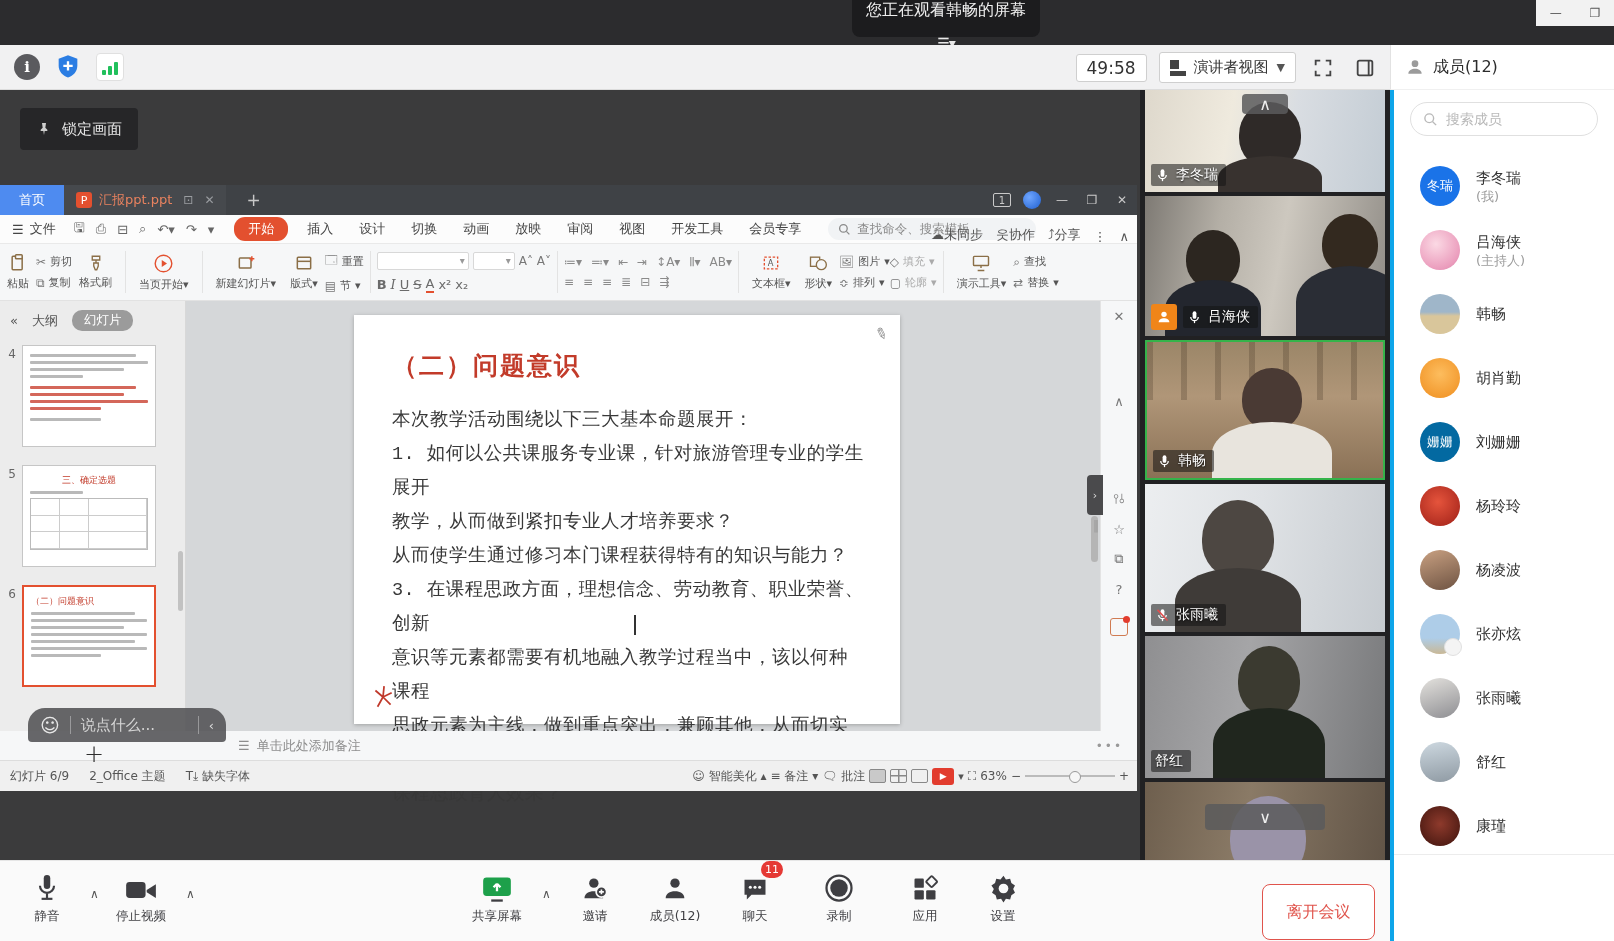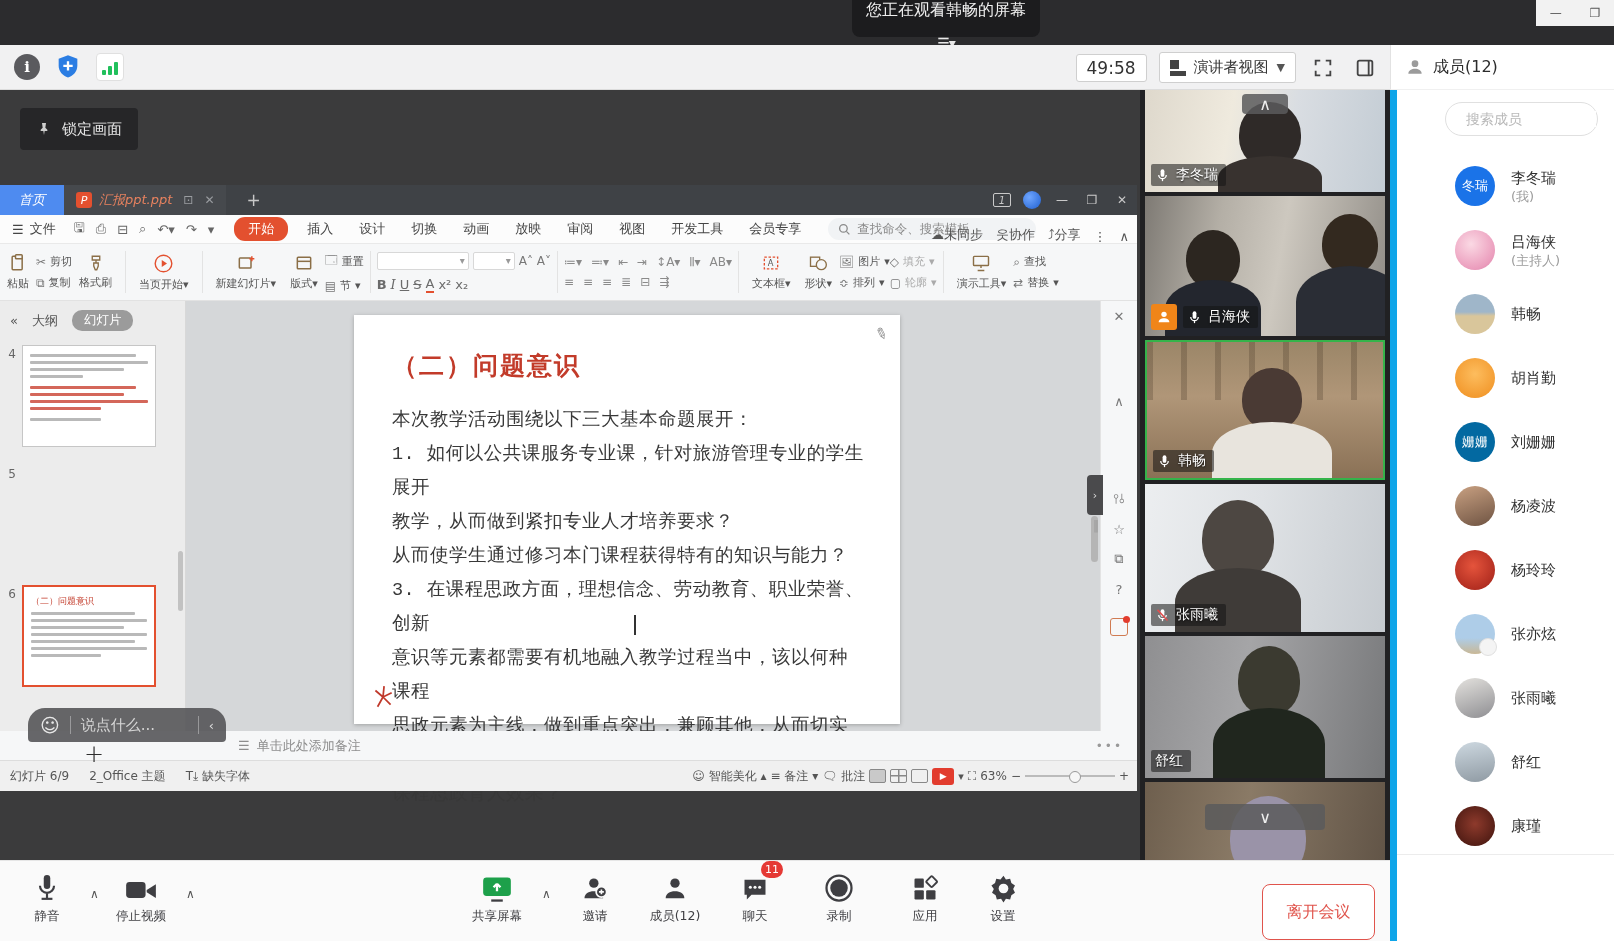--- a/index.html
+++ b/index.html
@@ -43,21 +43,21 @@
     padding-left:14px; font-size:16px; color:#2c2c2c; }
 
   
   .stage { position:absolute; left:0; top:90px; width:1140px; height:902px; background:#3b3b3c; }
   .lock-btn { position:absolute; left:20px; top:18px; height:42px; padding:0 16px; background:#262628;
     border-radius:4px; display:flex; align-items:center; gap:10px; color:#e6e6e6; font-size:15px; }
 
   
   .wps { position:absolute; left:0; top:95px; width:1137px; height:606px; background:#f6f7f8; }
   .wps-tabbar { position:absolute; left:0; top:0; width:100%; height:30px; background:#3f4246;
-    display:flex; align-items:center;font-style:italic; }
+    display:flex; align-items:center; }
   .tab-home { width:64px; height:30px; background:#4e8bf0; color:#fff; font-size:13px;
     display:flex; align-items:center; justify-content:center; }
   .tab-doc { height:30px; display:flex; align-items:center; gap:7px; padding:0 12px; background:#46494d; }
   .tab-doc .picon { width:16px; height:16px; background:#e3502f; color:#fff; border-radius:3px;
     font-size:11px; display:flex; align-items:center; justify-content:center; }
   .tab-doc .tname { color:#e8825f; font-size:13px; }
   .tab-doc .tic { color:#9a9da1; font-size:12px; margin-left:4px; }
   .tab-plus { color:#c8c8c8; font-size:17px; margin-left:20px; }
   .tabbar-right { position:absolute; right:6px; top:0; height:30px; display:flex; align-items:center; gap:12px; }
   .present-ic { width:18px; height:14px; border:1.5px solid #c9c9c9; border-radius:2px; color:#c9c9c9;
@@ -168,21 +168,21 @@
   .vlabel .chip { background:rgba(20,20,20,.55); padding:2px 8px 2px 4px; border-radius:2px; display:flex; align-items:center; gap:6px; }
   .host-badge { width:26px; height:26px; background:#f08519; border-radius:3px; display:flex; align-items:center; justify-content:center; }
   .v-chevron { position:absolute; left:50%; transform:translateX(-50%); background:rgba(90,90,92,.85);
     color:#eee; border-radius:4px; display:flex; align-items:center; justify-content:center; }
   .person { position:absolute; }
   .person .head { position:absolute; left:50%; transform:translateX(-50%); border-radius:50% 50% 46% 46%; }
   .person .body { position:absolute; left:50%; transform:translateX(-50%); border-radius:50% 50% 0 0; }
 
   
   .member-panel { position:absolute; left:1390px; top:90px; width:224px; height:851px; background:#fff;
-    border-left:7px solid #0ea5e9;padding-left:32px; }
+    border-left:4px solid #0ea5e9; }
   .m-search { margin:12px 16px 0 16px; height:34px; border:1px solid #e0e0e0; border-radius:17px;
     display:flex; align-items:center; gap:8px; padding:0 12px; color:#b5b5b5; }
   .m-search input { border:none; outline:none; width:130px; font-size:14px; color:#333;
     font-family:"DejaVu Sans",sans-serif; }
   .m-search input::placeholder { color:#b9b9b9; }
   .m-list { margin-top:18px; }
   .m-row { height:64px; display:flex; align-items:center; gap:16px; padding-left:26px; }
   .m-av { width:40px; height:40px; border-radius:50%; flex:none; display:flex; align-items:center;
     justify-content:center; color:#fff; font-size:13px; }
   .m-name { font-size:15px; color:#333; line-height:20px; }
@@ -492,20 +492,35 @@
               <div class="tline red w90"></div>
                 <div class="tline red w80"></div>
                 <div class="tline red"></div>
                 <div class="tline red w60"></div>
               <div style="height:4px"></div>
               <div class="tline w60"></div>
             </div>
           </div>
           <div class="thumb-row" style="top:164px">
             <div class="thumb-num">5</div>
+            <div class="thumb">
+              <div class="t-title">三、确定选题</div>
+              <div class="tline w45"></div>
+              <div class="t-table">
+                <i></i>
+                  <i></i>
+                  <i></i>
+                  <i></i>
+                  <i></i>
+                  <i></i>
+                  <i></i>
+                  <i></i>
+                  <i></i>
+              </div>
+            </div>
           </div>
           <div class="thumb-row" style="top:284px">
             <div class="thumb-num">6</div>
             <div class="thumb sel">
               <div class="t-title left">（二）问题意识</div>
               <div class="tline w90"></div>
                 <div class="tline"></div>
                 <div class="tline w80"></div>
               <div class="tline"></div>
                 <div class="tline w90"></div>
@@ -734,26 +749,26 @@
       </div>
       <div class="m-row">
         <div class="m-av av-orange"></div>
         <div class="m-name">胡肖勤</div>
       </div>
       <div class="m-row">
         <div class="m-av" style="background: #0369a1;">姗姗</div>
         <div class="m-name">刘姗姗</div>
       </div>
       <div class="m-row">
+        <div class="m-av av-red"></div>
+        <div class="m-name">杨玲玲</div>
+      </div>
+      <div class="m-row">
         <div class="m-av av-warm"></div>
         <div class="m-name">杨凌波</div>
-      </div>
-      <div class="m-row">
-        <div class="m-av av-red"></div>
-        <div class="m-name">杨玲玲</div>
       </div>
       <div class="m-row">
         <div class="m-av av-sky"></div>
         <div class="m-name">张亦炫</div>
       </div>
       <div class="m-row">
         <div class="m-av av-gray"></div>
         <div class="m-name">张雨曦</div>
       </div>
       <div class="m-row">

